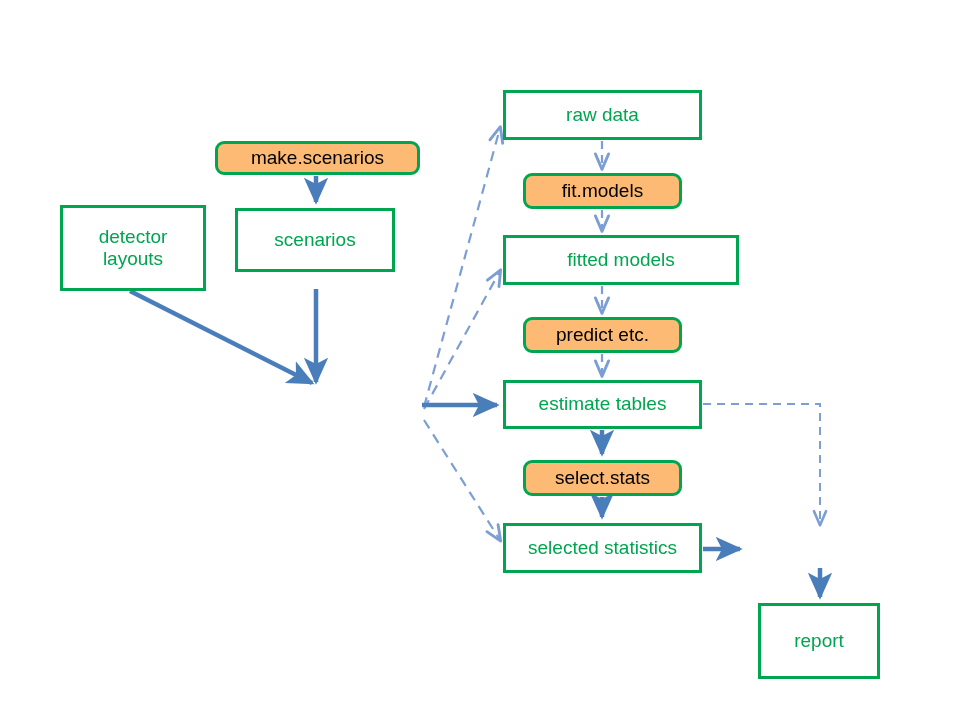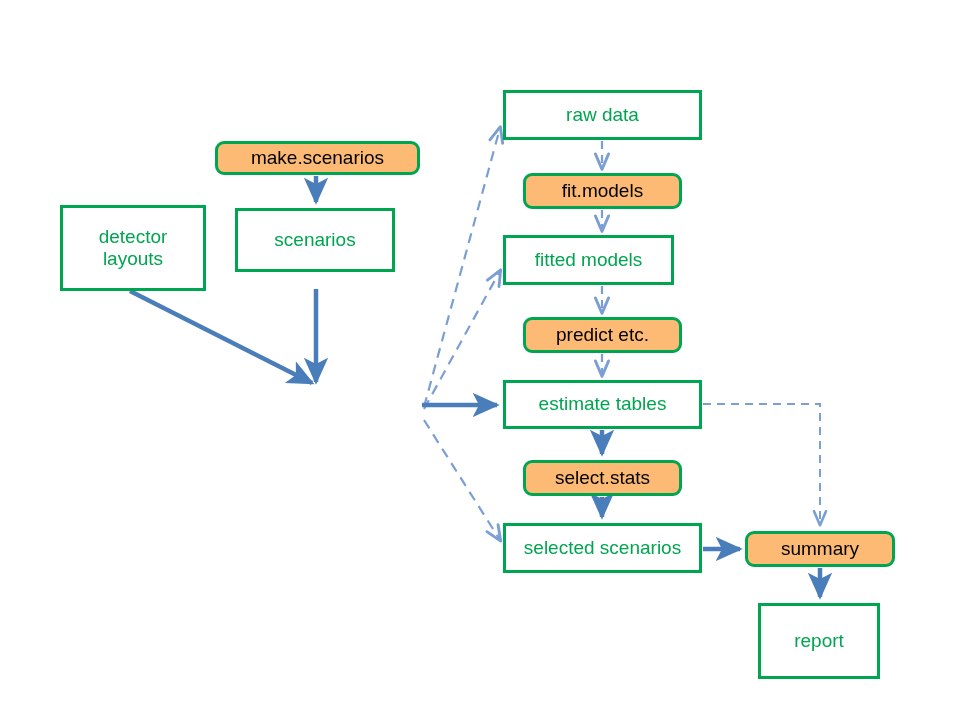--- a/index.html
+++ b/index.html
@@ -115,41 +115,38 @@
 
 
   <div class="node data" style="left:503px; top:90px; width:199px; height:50px;">
     <span class="label">raw data</span>
   </div>
 
   <div class="node func" style="left:523px; top:173px; width:159px; height:36px;">
     <span class="label">fit.models</span>
   </div>
 
-  <div class="node data" style="left:503px; top:235px; width:171px; height:50px;">
+  <div class="node data" style="left:503px; top:235px; width:236px; height:50px;">
     <span class="label">fitted models</span>
   </div>
 
   <div class="node func" style="left:523px; top:317px; width:159px; height:36px;">
     <span class="label">predict etc.</span>
   </div>
 
   <div class="node data" style="left:503px; top:380px; width:199px; height:49px;">
     <span class="label">estimate tables</span>
   </div>
 
   <div class="node func" style="left:523px; top:460px; width:159px; height:36px;">
     <span class="label">select.stats</span>
   </div>
 
   <div class="node data" style="left:503px; top:523px; width:199px; height:50px;">
-    <span class="label">selected scenarios</span>
+    <span class="label">selected statistics</span>
   </div>
 
-  <div class="node func" style="left:745px; top:531px; width:150px; height:36px;">
-    <span class="label">summary</span>
-  </div>
 
   <div class="node data" style="left:758px; top:603px; width:122px; height:76px;">
     <span class="label">report</span>
   </div>
 
 </div>
 
 </body></html>

